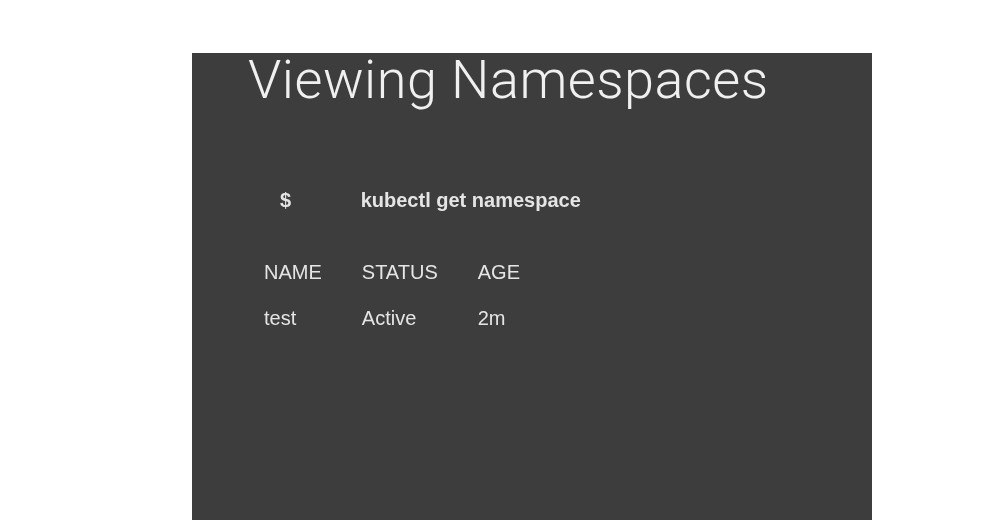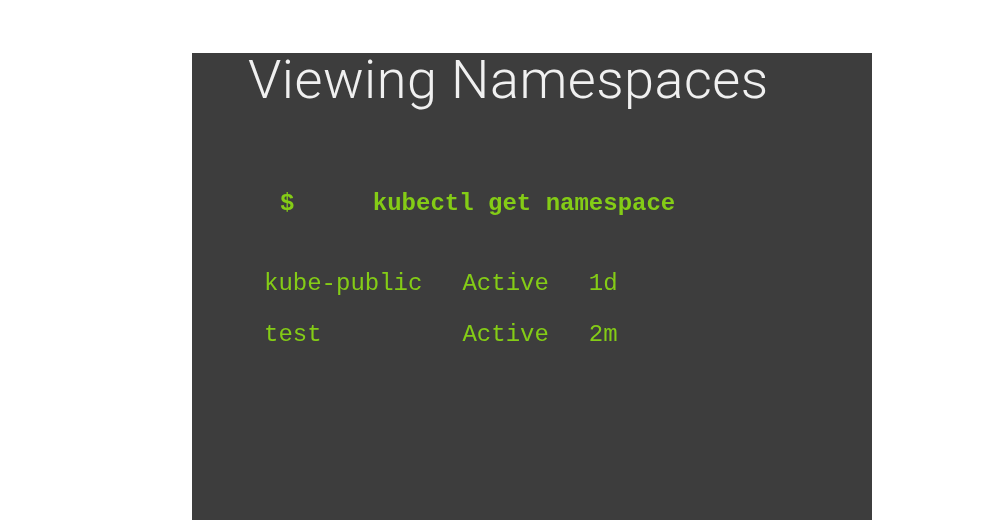--- a/index.html
+++ b/index.html
@@ -26,24 +26,24 @@
     }
     .title {
       font-family: -apple-system, BlinkMacSystemFont, "Segoe UI", Roboto, "Helvetica Neue", Arial, sans-serif;
       font-weight: 300;
       font-size: 54px;
       letter-spacing: 0.5px;
       margin-top: -5px;
       margin-bottom: 70px;
     }
     .terminal {
-      font-family: Liberation Mono, monospace;
-      font-size: 24px;
+      font-family: Liberation Sans, sans-serif;
+      font-size: 20px;
       line-height: 1.9;
-      color: #84cc16;
+      color: #e5e5e5;
     }
     .command-line {
       font-weight: bold;
       margin-bottom: 28px;
     }
     .prompt {
       font-weight: bold;
     }
     .command {
       font-weight: bold;
@@ -72,24 +72,24 @@
   <h1 class="title">Viewing Namespaces</h1>
 
   <div class="terminal">
     <div class="command-line">
       <span class="prompt">$</span>
       <span> </span>
       <span class="command">kubectl get namespace</span>
     </div>
 
     <div class="output-table">
-      <div class="row">
-        <span class="cell">kube-public</span>
-        <span class="cell">Active</span>
-        <span class="cell">1d</span>
+      <div class="row header-row">
+        <span class="cell">NAME</span>
+        <span class="cell">STATUS</span>
+        <span class="cell">AGE</span>
       </div>
       <div class="row">
         <span class="cell">test</span>
         <span class="cell">Active</span>
         <span class="cell">2m</span>
       </div>
     </div>
   </div>
 </div>
 

